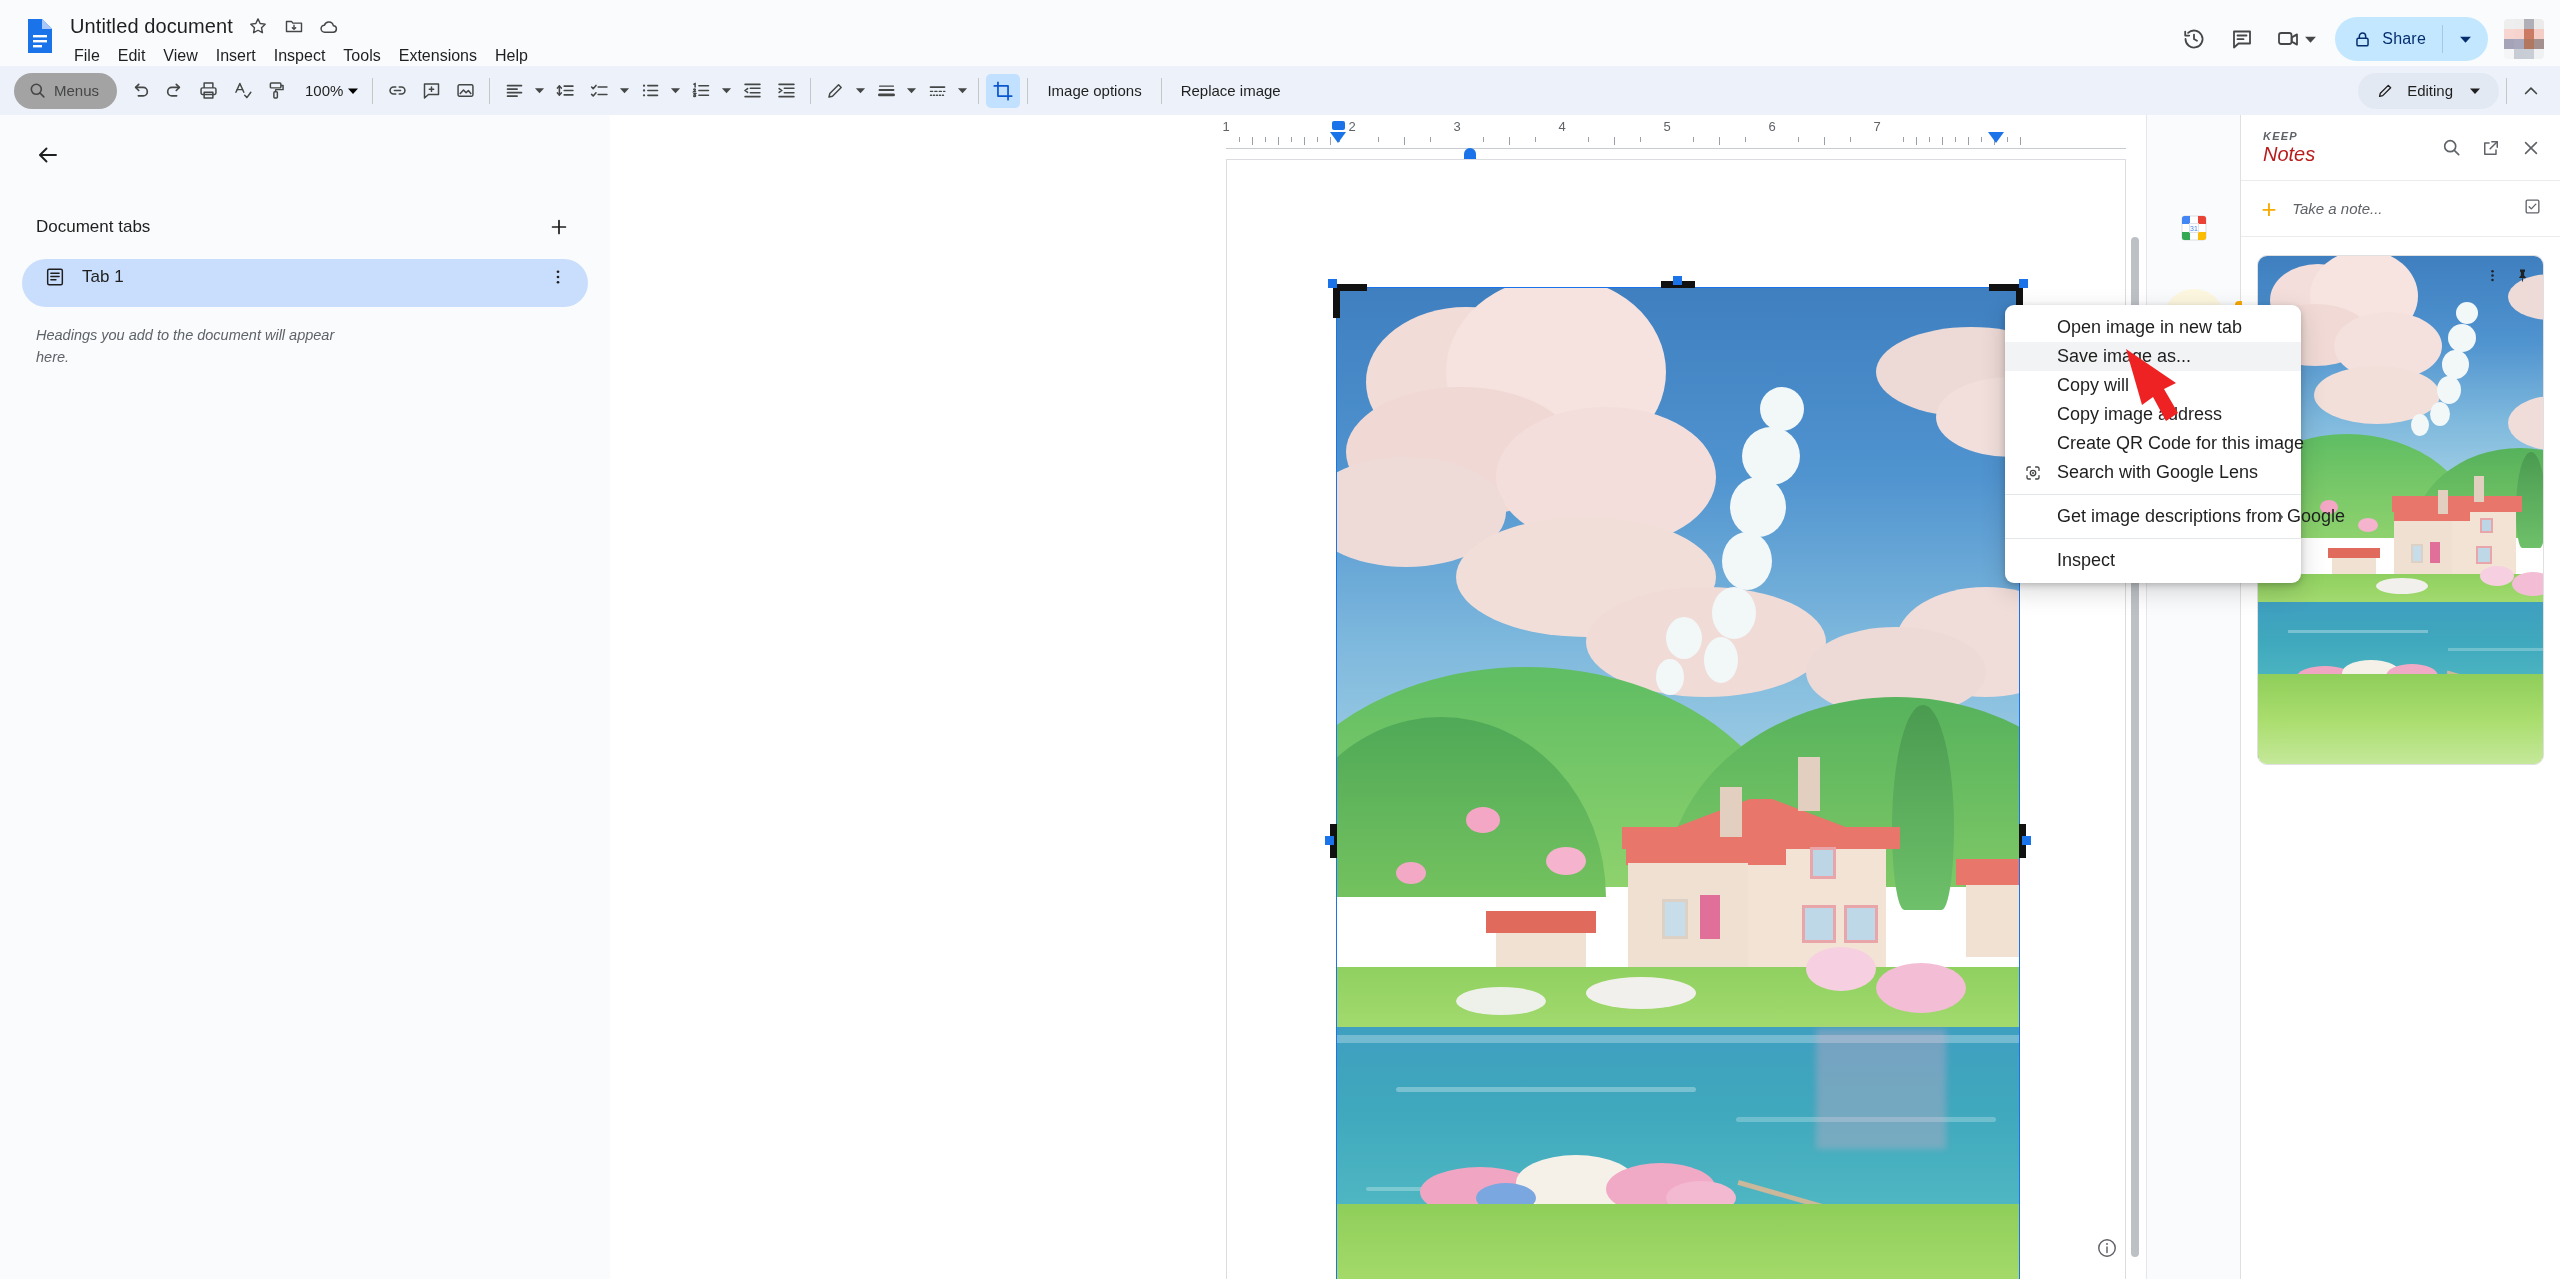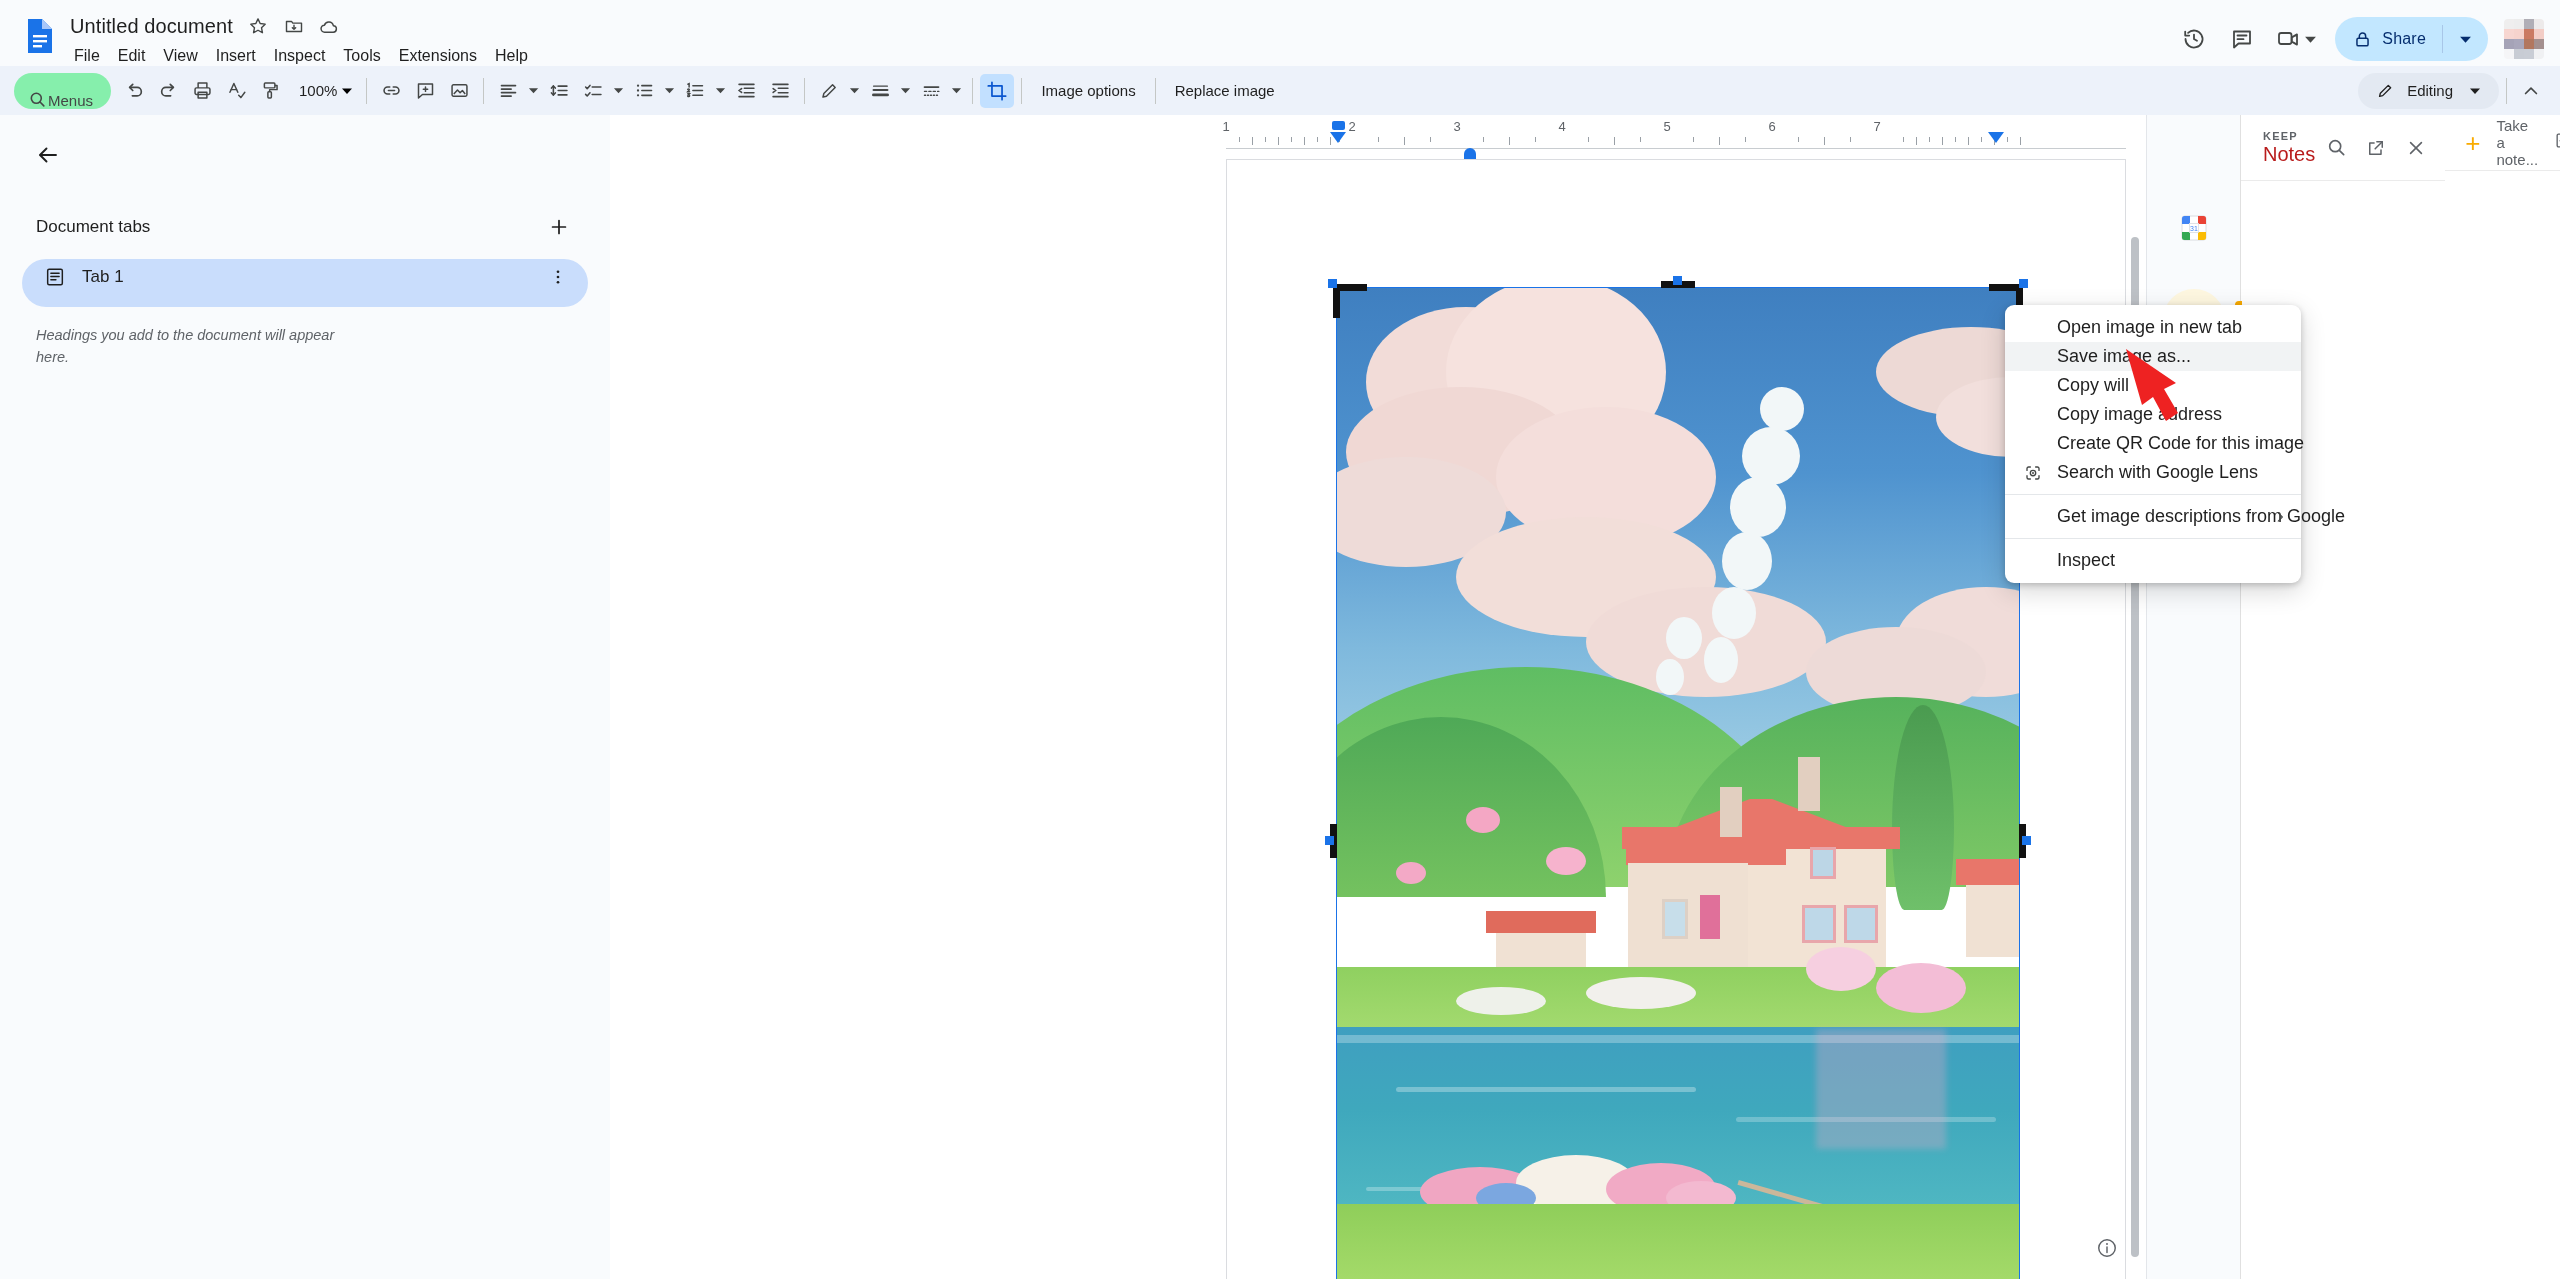--- a/index.html
+++ b/index.html
@@ -67,22 +67,22 @@
   .avatar i { display: block; }
 
   
   .toolbar {
     height: 49px; background: #edf2fa;
     display: flex; align-items: center;
     padding: 0 12px 0 14px; flex: 0 0 49px;
     position: relative;
   }
   .menus-pill {
-    display: flex; align-items: flex-end; gap: 1px;
-    height: 36px; background: #86efac; border-radius: 18px;
+    display: flex; align-items: center; gap: 7px;
+    height: 36px; background: #a3a3a3; border-radius: 18px;
     padding: 0 18px 0 14px; cursor: pointer; margin-right: 6px;
   }
   .menus-pill span { font-size: 15px; color: #444746; }
   .tool {
     width: 34px; height: 34px; border-radius: 5px;
     display: flex; align-items: center; justify-content: center;
     cursor: pointer; color: #444746; flex: 0 0 auto;
   }
   .tool.active { background: #c2e0ff; }
   .tool-caret { width: 17px; height: 34px; display:flex; align-items:center; justify-content:center; cursor:pointer; color:#444746; flex:0 0 17px; }
@@ -194,21 +194,21 @@
   }
   .rail-icon.sel { background: #fef7e0; }
   .rail-active-bar {
     position: absolute; right: -17px; top: 12px; width: 7px; height: 62px;
     background: #f9ab00; border-radius: 4px 0 0 4px;
   }
 
   
   .keep-panel {
     width: 320px; flex: 0 0 320px; background: #ffffff;
-    border-left: 1px solid #e0e0e0; display: flex; 
+    border-left: 1px solid #e0e0e0; display: flex; flex-direction: column; font-style: italic;
   }
   .keep-head {
     height: 66px; display: flex; align-items: center;
     padding: 0 10px 0 22px; gap: 2px;
     border-bottom: 1px solid #ebebeb; flex: 0 0 66px;
   }
   .keep-titles { display: flex; flex-direction: column; flex: 1; gap: 1px; }
   .keep-sup { font-size: 11px; letter-spacing: 1.2px; color: #5f6368; font-weight: 700; }
   .keep-title { font-size: 20px; color: #b91c1c; font-weight: 400; }
   .keep-ic { width: 38px; height: 38px; border-radius: 50%; display: flex; align-items: center; justify-content: center; cursor: pointer; color: #5f6368; }

